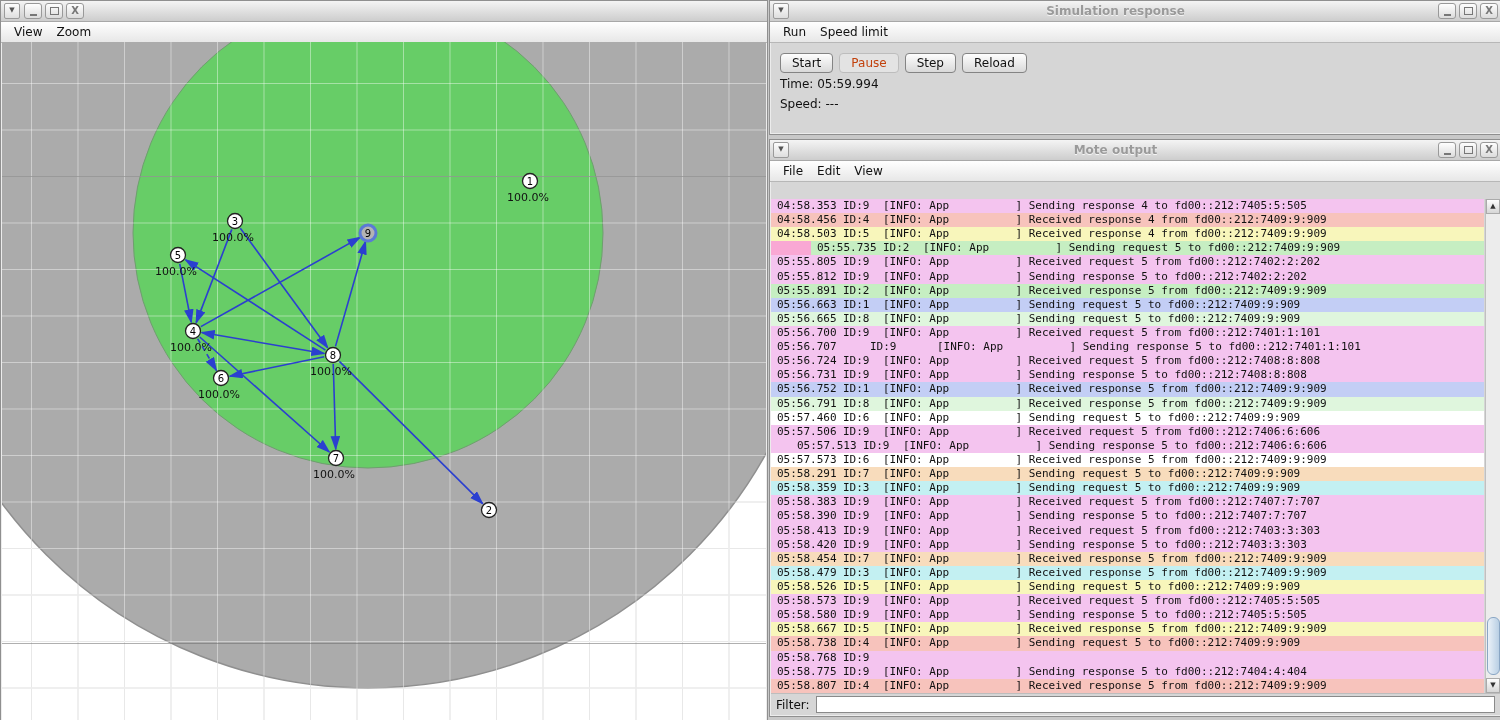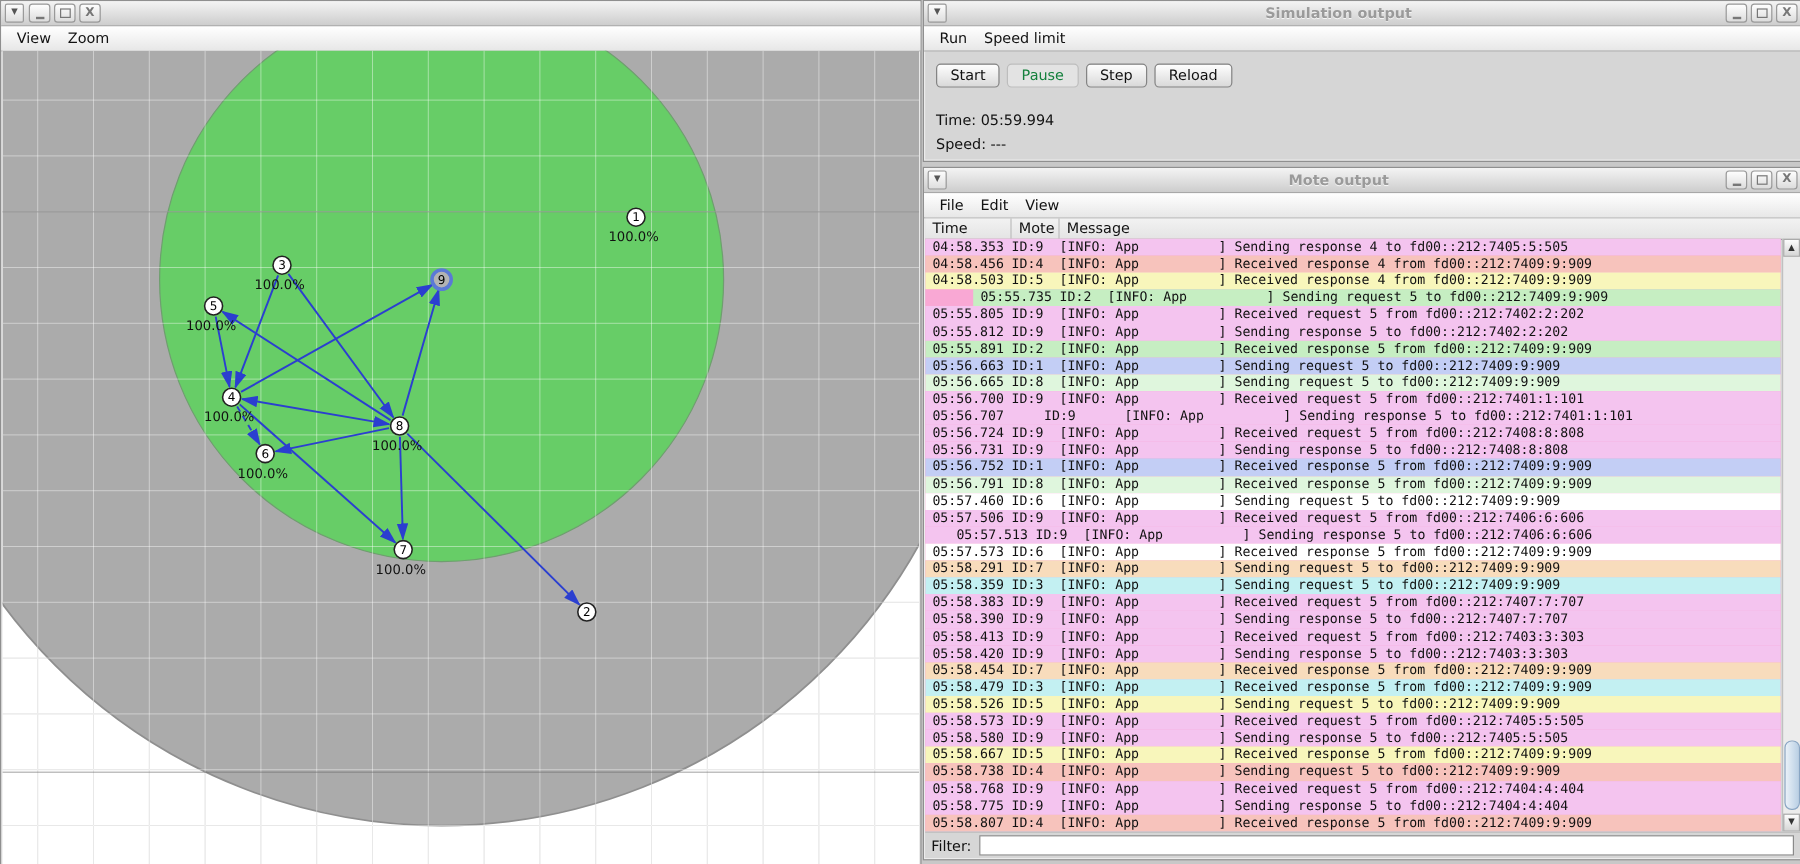--- a/index.html
+++ b/index.html
@@ -74,22 +74,22 @@
   .node-num{font-size:10px;fill:#000;font-family:"DejaVu Sans",sans-serif;}
   
   .sim-content{padding:10px 0 0 10px;}
   .btn-row{display:flex;gap:6px;}
   .swing-btn{
     height:20px;padding:0 11px;font-size:12px;color:#111;
     border:1px solid #848484;border-radius:4px;
     background:linear-gradient(#fefefe,#d9d9d9);
     font-family:"DejaVu Sans",sans-serif;
   }
-  .swing-btn.disabled{color:#15803d;border-color:#bdbdbd;background:#e3e3e3;}
-  .sim-label{margin-top:20px;font-size:12px;}
+  .swing-btn.disabled{color:#c2410c;border-color:#bdbdbd;background:#e3e3e3;}
+  .sim-label{margin-top:4px;font-size:12px;}
   .sim-label + .sim-label{margin-top:6px;}
   
   .table-header{
     position:absolute;left:1px;right:1px;top:41px;height:17px;
     display:flex;align-items:center;
     background:linear-gradient(#f2f2f2,#e4e4e4);
     border-bottom:1px solid #9f9f9f;border-top:1px solid #cfcfcf;
     font-size:12px;color:#111;
   }
   .th-cell{padding-left:6px;border-right:1px solid #bdbdbd;height:100%;line-height:17px;box-sizing:border-box;}
@@ -228,21 +228,21 @@
           <circle cx="366" cy="191" r="8" fill="#b3b3b3" stroke="#5b79d6" stroke-width="3"></circle>
           <text x="366" y="194.5" text-anchor="middle" class="node-num">9</text>
         </g>
       </svg>
   </div>
 </div>
 
 <div class="window" id="win-sim" style="left:769px;top:0;width:731px;height:133px;">
   <div class="titlebar">
     <div class="tb-menu-btn">▼</div>
-    <div class="tb-title">Simulation output</div>
+    <div class="tb-title">Simulation response</div>
     <div class="tb-controls">
       <div class="tb-btn">
           <span class="glyph-min"></span>
         </div>
       <div class="tb-btn">
           <span class="glyph-max"></span>
         </div>
       <div class="tb-btn">
           <span class="glyph-close">X</span>
         </div>
@@ -277,25 +277,20 @@
         </div>
       <div class="tb-btn">
           <span class="glyph-close">X</span>
         </div>
     </div>
   </div>
   <div class="menubar">
       <span class="menu-item">File</span>
       <span class="menu-item">Edit</span>
       <span class="menu-item">View</span>
-    </div>
-  <div class="table-header" id="log-header">
-      <div class="th-cell th-time">Time</div>
-      <div class="th-cell th-mote">Mote</div>
-      <div class="th-cell th-msg">Message</div>
     </div>
   <div class="log-rows" id="log-rows">
       <div class="log-row" style="background: rgb(244, 196, 239);"><span class="c-time">04:58.353</span><span class="c-mote">ID:9</span><span class="c-msg">[INFO: App          ] Sending response 4 to fd00::212:7405:5:505</span></div>
       <div class="log-row" style="background: rgb(247, 195, 188);"><span class="c-time">04:58.456</span><span class="c-mote">ID:4</span><span class="c-msg">[INFO: App          ] Received response 4 from fd00::212:7409:9:909</span></div>
       <div class="log-row" style="background: rgb(248, 246, 187);"><span class="c-time">04:58.503</span><span class="c-mote">ID:5</span><span class="c-msg">[INFO: App          ] Received response 4 from fd00::212:7409:9:909</span></div>
       <div class="log-row" style="background: rgb(198, 238, 194); margin-left: 40px;"><span class="c-time">05:55.735</span><span class="c-mote">ID:2</span><span class="c-msg">[INFO: App          ] Sending request 5 to fd00::212:7409:9:909</span></div>
       <div class="log-row" style="background: rgb(244, 196, 239);"><span class="c-time">05:55.805</span><span class="c-mote">ID:9</span><span class="c-msg">[INFO: App          ] Received request 5 from fd00::212:7402:2:202</span></div>
       <div class="log-row" style="background: rgb(244, 196, 239);"><span class="c-time">05:55.812</span><span class="c-mote">ID:9</span><span class="c-msg">[INFO: App          ] Sending response 5 to fd00::212:7402:2:202</span></div>
       <div class="log-row" style="background: rgb(198, 238, 194);"><span class="c-time">05:55.891</span><span class="c-mote">ID:2</span><span class="c-msg">[INFO: App          ] Received response 5 from fd00::212:7409:9:909</span></div>
       <div class="log-row" style="background: rgb(195, 206, 245);"><span class="c-time">05:56.663</span><span class="c-mote">ID:1</span><span class="c-msg">[INFO: App          ] Sending request 5 to fd00::212:7409:9:909</span></div>
@@ -316,21 +311,21 @@
       <div class="log-row" style="background: rgb(244, 196, 239);"><span class="c-time">05:58.390</span><span class="c-mote">ID:9</span><span class="c-msg">[INFO: App          ] Sending response 5 to fd00::212:7407:7:707</span></div>
       <div class="log-row" style="background: rgb(244, 196, 239);"><span class="c-time">05:58.413</span><span class="c-mote">ID:9</span><span class="c-msg">[INFO: App          ] Received request 5 from fd00::212:7403:3:303</span></div>
       <div class="log-row" style="background: rgb(244, 196, 239);"><span class="c-time">05:58.420</span><span class="c-mote">ID:9</span><span class="c-msg">[INFO: App          ] Sending response 5 to fd00::212:7403:3:303</span></div>
       <div class="log-row" style="background: rgb(248, 220, 188);"><span class="c-time">05:58.454</span><span class="c-mote">ID:7</span><span class="c-msg">[INFO: App          ] Received response 5 from fd00::212:7409:9:909</span></div>
       <div class="log-row" style="background: rgb(195, 240, 242);"><span class="c-time">05:58.479</span><span class="c-mote">ID:3</span><span class="c-msg">[INFO: App          ] Received response 5 from fd00::212:7409:9:909</span></div>
       <div class="log-row" style="background: rgb(248, 246, 187);"><span class="c-time">05:58.526</span><span class="c-mote">ID:5</span><span class="c-msg">[INFO: App          ] Sending request 5 to fd00::212:7409:9:909</span></div>
       <div class="log-row" style="background: rgb(244, 196, 239);"><span class="c-time">05:58.573</span><span class="c-mote">ID:9</span><span class="c-msg">[INFO: App          ] Received request 5 from fd00::212:7405:5:505</span></div>
       <div class="log-row" style="background: rgb(244, 196, 239);"><span class="c-time">05:58.580</span><span class="c-mote">ID:9</span><span class="c-msg">[INFO: App          ] Sending response 5 to fd00::212:7405:5:505</span></div>
       <div class="log-row" style="background: rgb(248, 246, 187);"><span class="c-time">05:58.667</span><span class="c-mote">ID:5</span><span class="c-msg">[INFO: App          ] Received response 5 from fd00::212:7409:9:909</span></div>
       <div class="log-row" style="background: rgb(247, 195, 188);"><span class="c-time">05:58.738</span><span class="c-mote">ID:4</span><span class="c-msg">[INFO: App          ] Sending request 5 to fd00::212:7409:9:909</span></div>
-      <div class="log-row" style="background: rgb(244, 196, 239);"><span class="c-time">05:58.768</span><span class="c-mote">ID:9</span><span class="c-msg">[INFO: App          ] Received request 5 from fd00::212:7404:4:404</span></div>
+      <div class="log-row" style="background: rgb(244, 196, 239);"><span class="c-time">05:58.768</span><span class="c-mote">ID:9</span></div>
       <div class="log-row" style="background: rgb(244, 196, 239);"><span class="c-time">05:58.775</span><span class="c-mote">ID:9</span><span class="c-msg">[INFO: App          ] Sending response 5 to fd00::212:7404:4:404</span></div>
       <div class="log-row" style="background: rgb(247, 195, 188);"><span class="c-time">05:58.807</span><span class="c-mote">ID:4</span><span class="c-msg">[INFO: App          ] Received response 5 from fd00::212:7409:9:909</span></div>
     </div>
   <div class="vscroll">
     <div class="vs-btn vs-up">▲</div>
     <div class="vs-thumb"></div>
     <div class="vs-btn vs-down">▼</div>
   </div>
   <div class="filter-bar">
     <span class="filter-label">Filter:</span>

